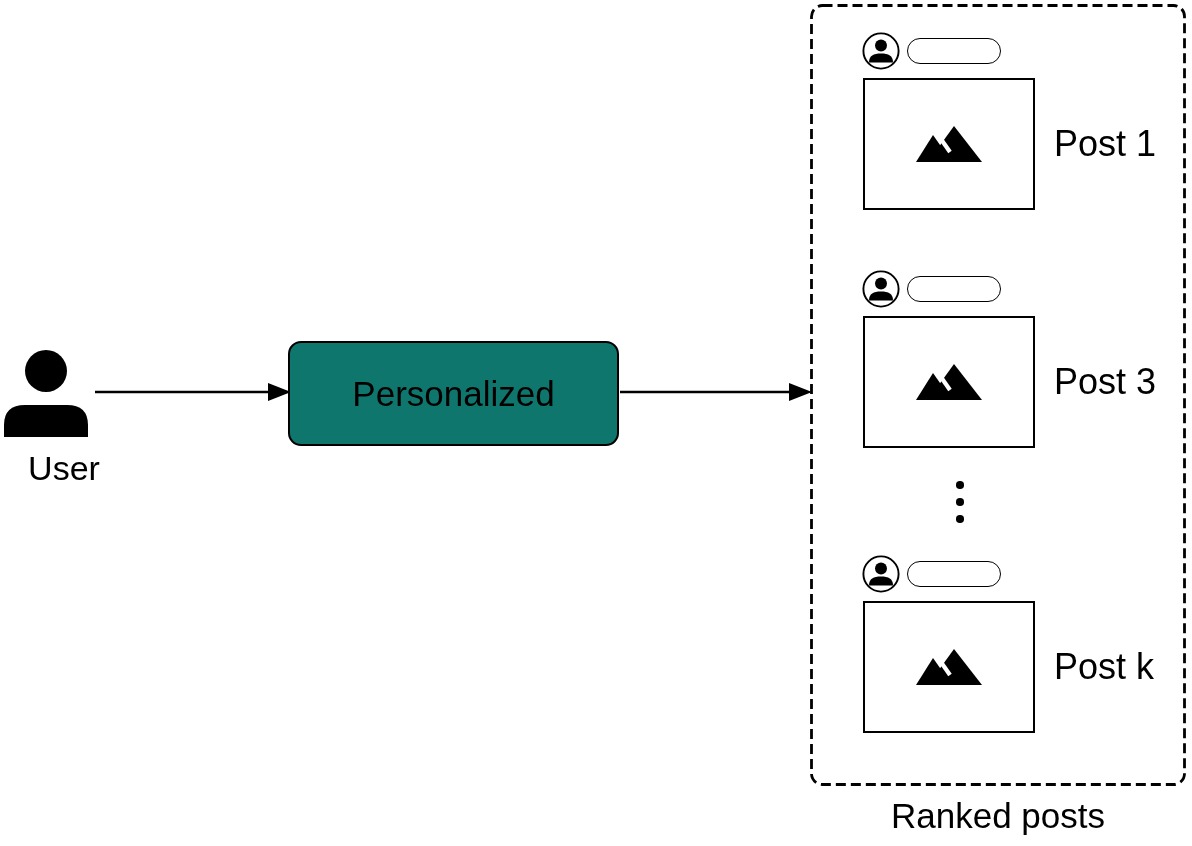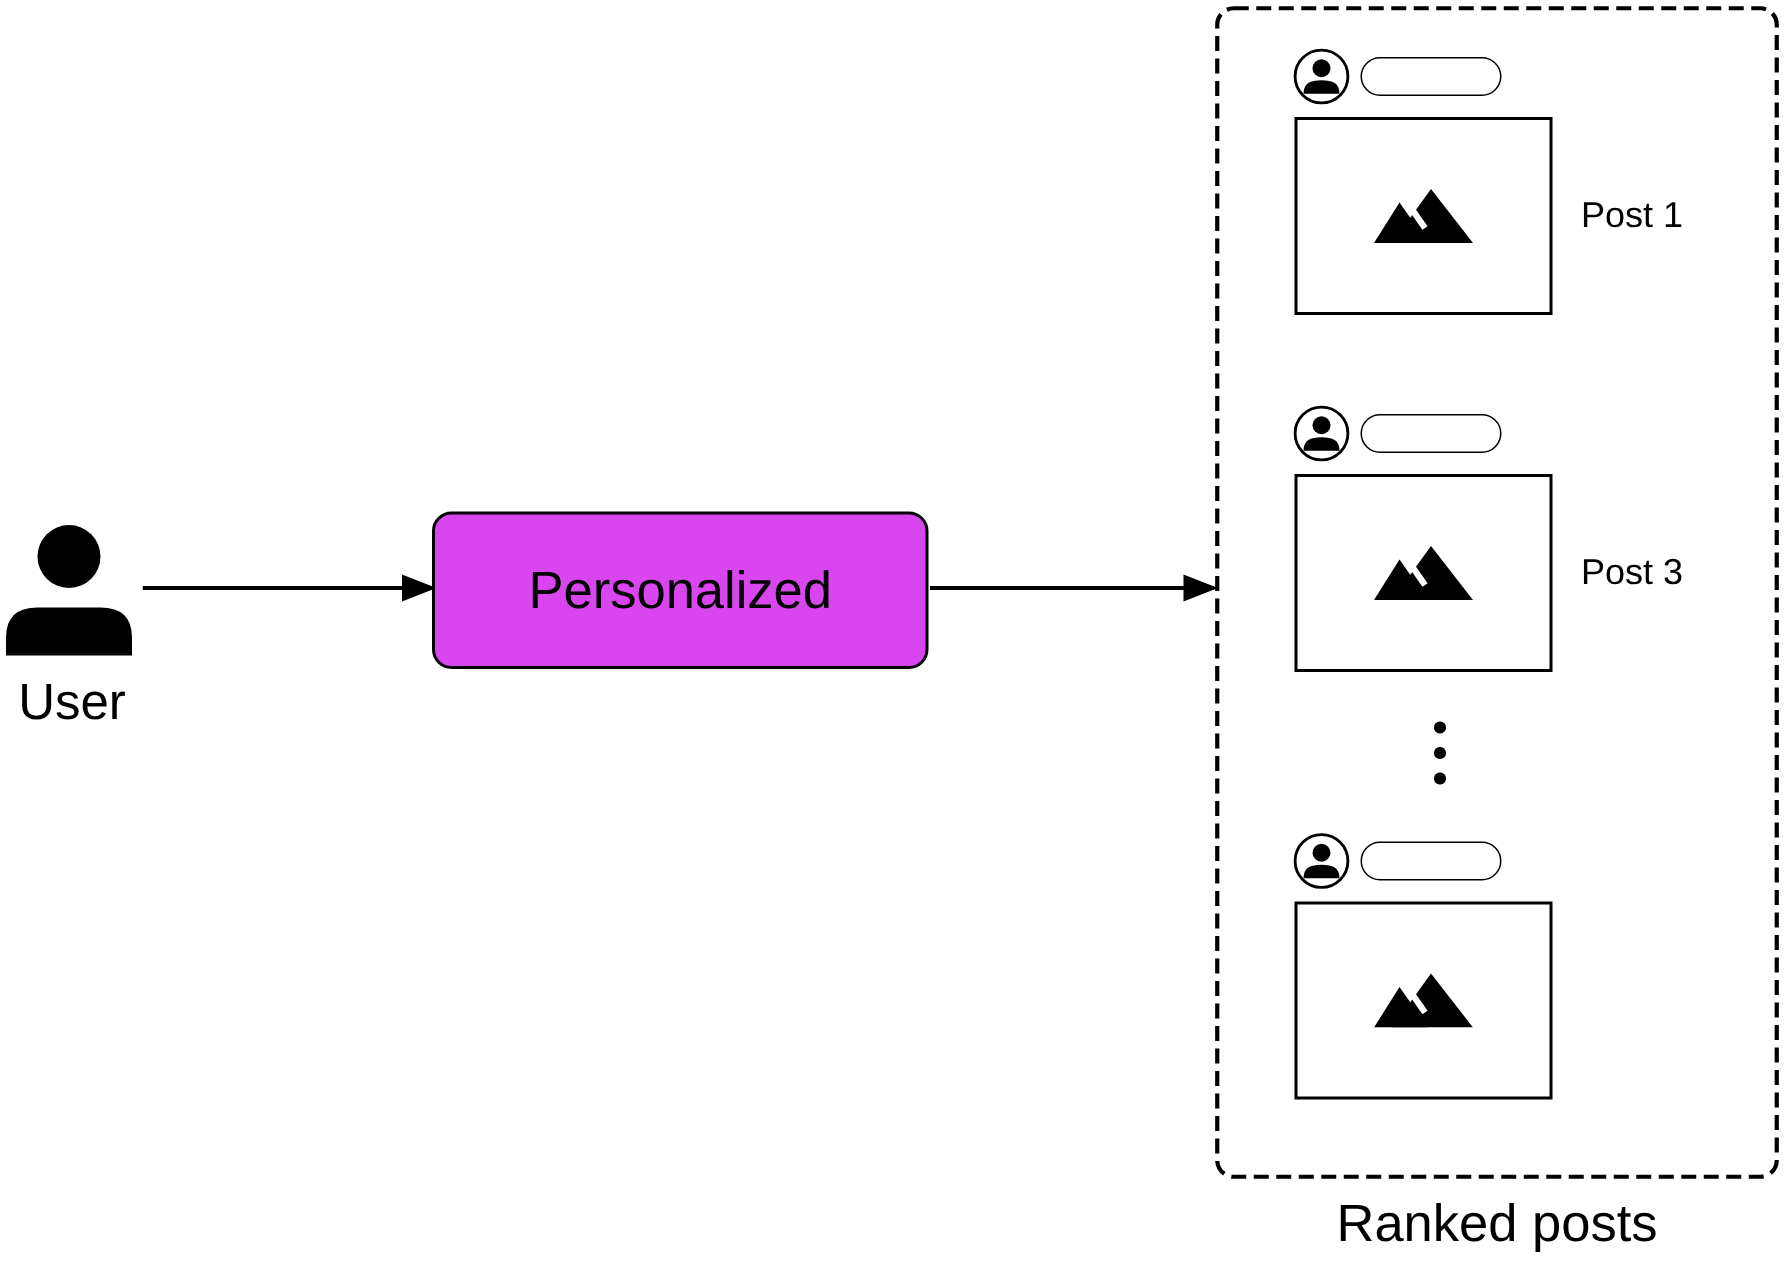--- a/index.html
+++ b/index.html
@@ -10,35 +10,35 @@
     background: #ffffff;
     color: #000000;
     font-family: "Liberation Sans", sans-serif;
     overflow: hidden;
   }
   .abs { position: absolute; }
 
   
   .user-icon { left: 2px; top: 348px; width: 92px; height: 92px; }
   .user-label {
-    left: 0px; top: 450px; width: 96px;
+    left: 16px; top: 450px; width: 96px;
     text-align: center; font-size: 34px; line-height: 36px;
   }
 
   
   .arrow1 { left: 95px;  top: 379px; }
   .arrow2 { left: 620px; top: 379px; }
 
   
   .system-box {
     left: 288px; top: 341px; width: 331px; height: 105px;
     box-sizing: border-box;
     border: 2.6px solid #000;
     border-radius: 13px;
-    background: #d946ef;
+    background: #0f766e;
     display: flex; flex-direction: column;
     align-items: center; justify-content: center;
     font-size: 35px; line-height: 39px;
     text-align: center;
   }
 
   
   .ranked-container { left: 810px; top: 4px; width: 376px; height: 782px; }
   .ranked-border { left: 0; top: 0; }
 
@@ -60,21 +60,21 @@
     position: absolute; left: 1px; top: 46px;
     width: 172px; height: 132px;
     box-sizing: border-box;
     border: 2.6px solid #000;
     background: #ffffff;
     display: flex; align-items: center; justify-content: center;
   }
   .post-label {
     position: absolute; left: 192px; top: 46px; height: 132px;
     display: flex; align-items: center;
-    font-size: 24px; white-space: nowrap;
+    font-size: 36px; white-space: nowrap;
   }
 
   .ellipsis {
     position: absolute; left: 132px; top: 477px;
     display: flex; flex-direction: column; gap: 9.5px;
     width: 36px; align-items: center;
   }
   .ellipsis .dot {
     width: 7.5px; height: 7.5px; border-radius: 50%;
     background: #000;
@@ -162,18 +162,19 @@
         <path d="M7,30.5 C7,23.5 11.5,21.5 19,21.5 C26.5,21.5 31,23.5 31,30.5 Z" fill="#000"></path>
       </svg>
       <div class="pill"></div>
       <div class="post-image">
         <svg width="66" height="36" viewBox="0 0 66 36" aria-hidden="true">
           <polygon points="38,0 66,36 12,36" fill="#000"></polygon>
           <line x1="20" y1="6" x2="34" y2="26" stroke="#fff" stroke-width="4.2"></line>
           <polygon points="17,9 36,36 0,36" fill="#000"></polygon>
         </svg>
       </div>
+      <div class="post-label">Post k</div>
     </div>
   </div>
 
   <div class="abs ranked-label">Ranked posts</div>
 
 </div>
 
 </body></html>

